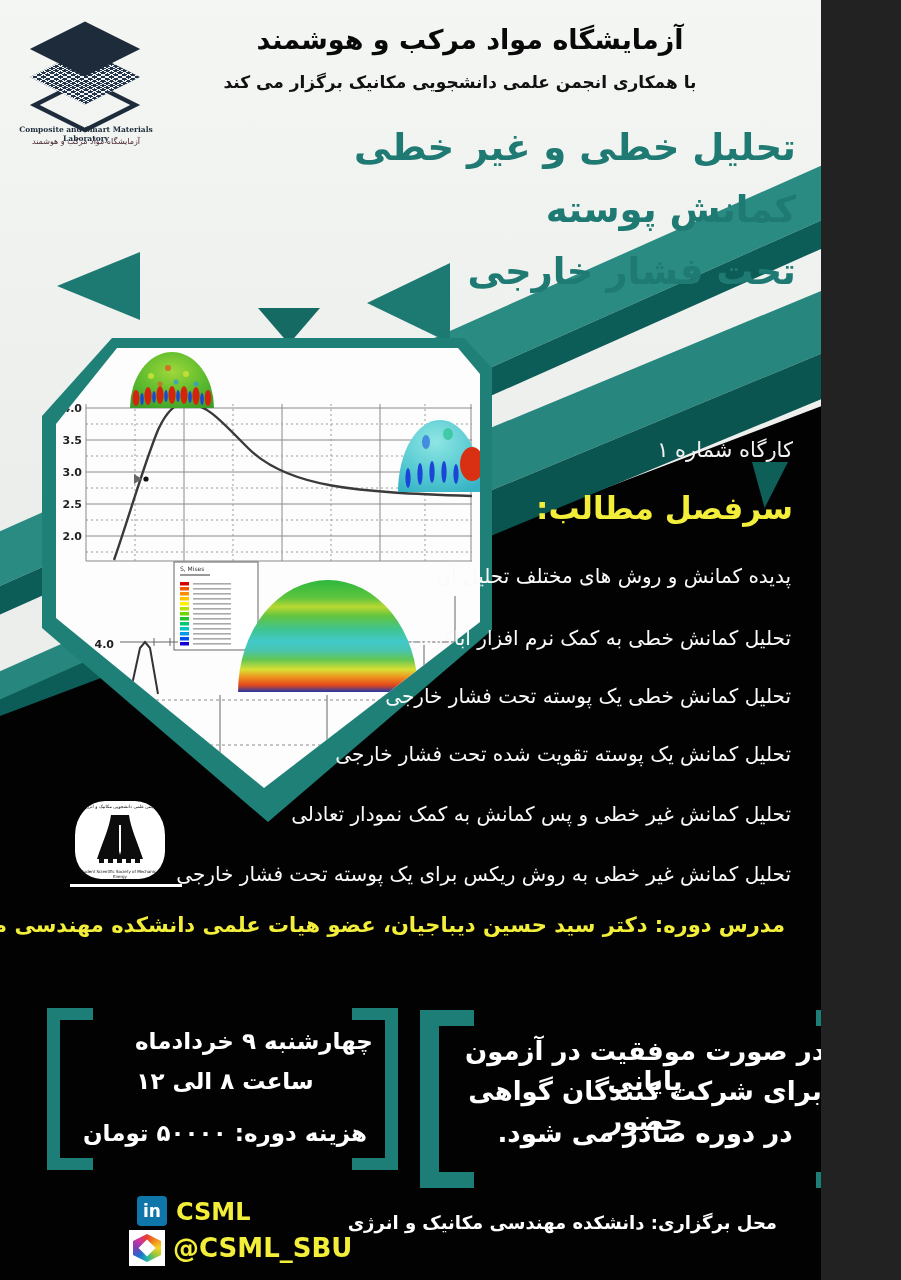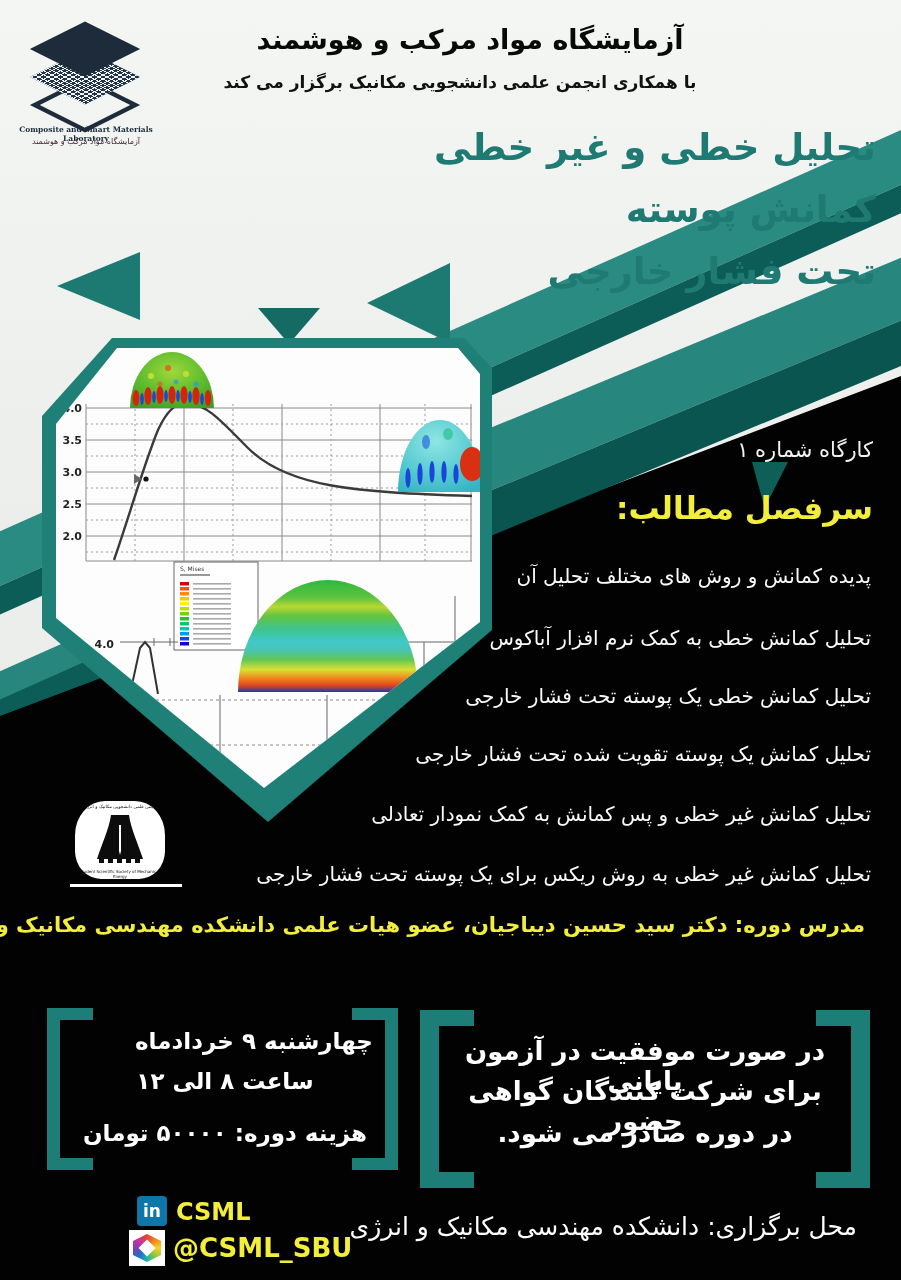--- a/index.html
+++ b/index.html
@@ -1,17 +1,17 @@
 <!DOCTYPE html>
 <html><head>
 <meta charset="utf-8">
 <style>
   html,body{margin:0;padding:0;background:#222;}
   #poster{
-    position:relative;width:901px;height:1280px;overflow:hidden;
+    position:relative;width:821px;height:1280px;overflow:hidden;
     background:linear-gradient(180deg,#f4f6f4 0%,#eceeec 40%,#e9ecea 100%);
     font-family:"DejaVu Sans",sans-serif;
   }
   .abs{position:absolute;}
   .rtl{direction:rtl;unicode-bidi:plaintext;}
   
   .band{position:absolute;}
   .band .face{width:100%;background:#2a8b82;}
   .band .under{width:100%;background:#0c5c57;}
   #band1{left:-120px;top:310px;width:1250px;height:76px;transform:rotate(-24deg);}
@@ -77,21 +77,21 @@
   .cert{left:430px;width:430px;text-align:center;font-size:26px;font-weight:700;color:#fff;}
   
   #li-icon{left:137px;top:1196px;width:30px;height:30px;background:#0e76a8;border-radius:4px;
            color:#fff;font-weight:700;font-size:17px;display:flex;align-items:center;justify-content:center;}
   .yellow-handle{color:#f2ee3a;font-weight:700;}
   #cube-icon{left:129px;top:1230px;width:36px;height:36px;background:#fff;display:flex;align-items:center;justify-content:center;}
   #cube-hex{width:28px;height:28px;clip-path:polygon(50% 0,100% 25%,100% 75%,50% 100%,0 75%,0 25%);
             background:conic-gradient(#e8412c,#f0861f,#f5d327,#8dc63f,#1db5a6,#1f6fd0,#7a3fb5,#d0339c,#e8412c);
             display:flex;align-items:center;justify-content:center;}
   #cube-core{width:12px;height:12px;background:#fff;transform:rotate(45deg);}
-  .venue{right:44px;top:1212px;font-size:25px;font-weight:400;color:#fff;}
+  .venue{right:44px;top:1212px;font-size:18px;font-weight:700;color:#fff;}
 </style>
 </head>
 <body>
 
 <div id="poster">
 
   <div id="band1" class="band">
     <div class="face"></div>
     <div class="under"></div>
   </div>

